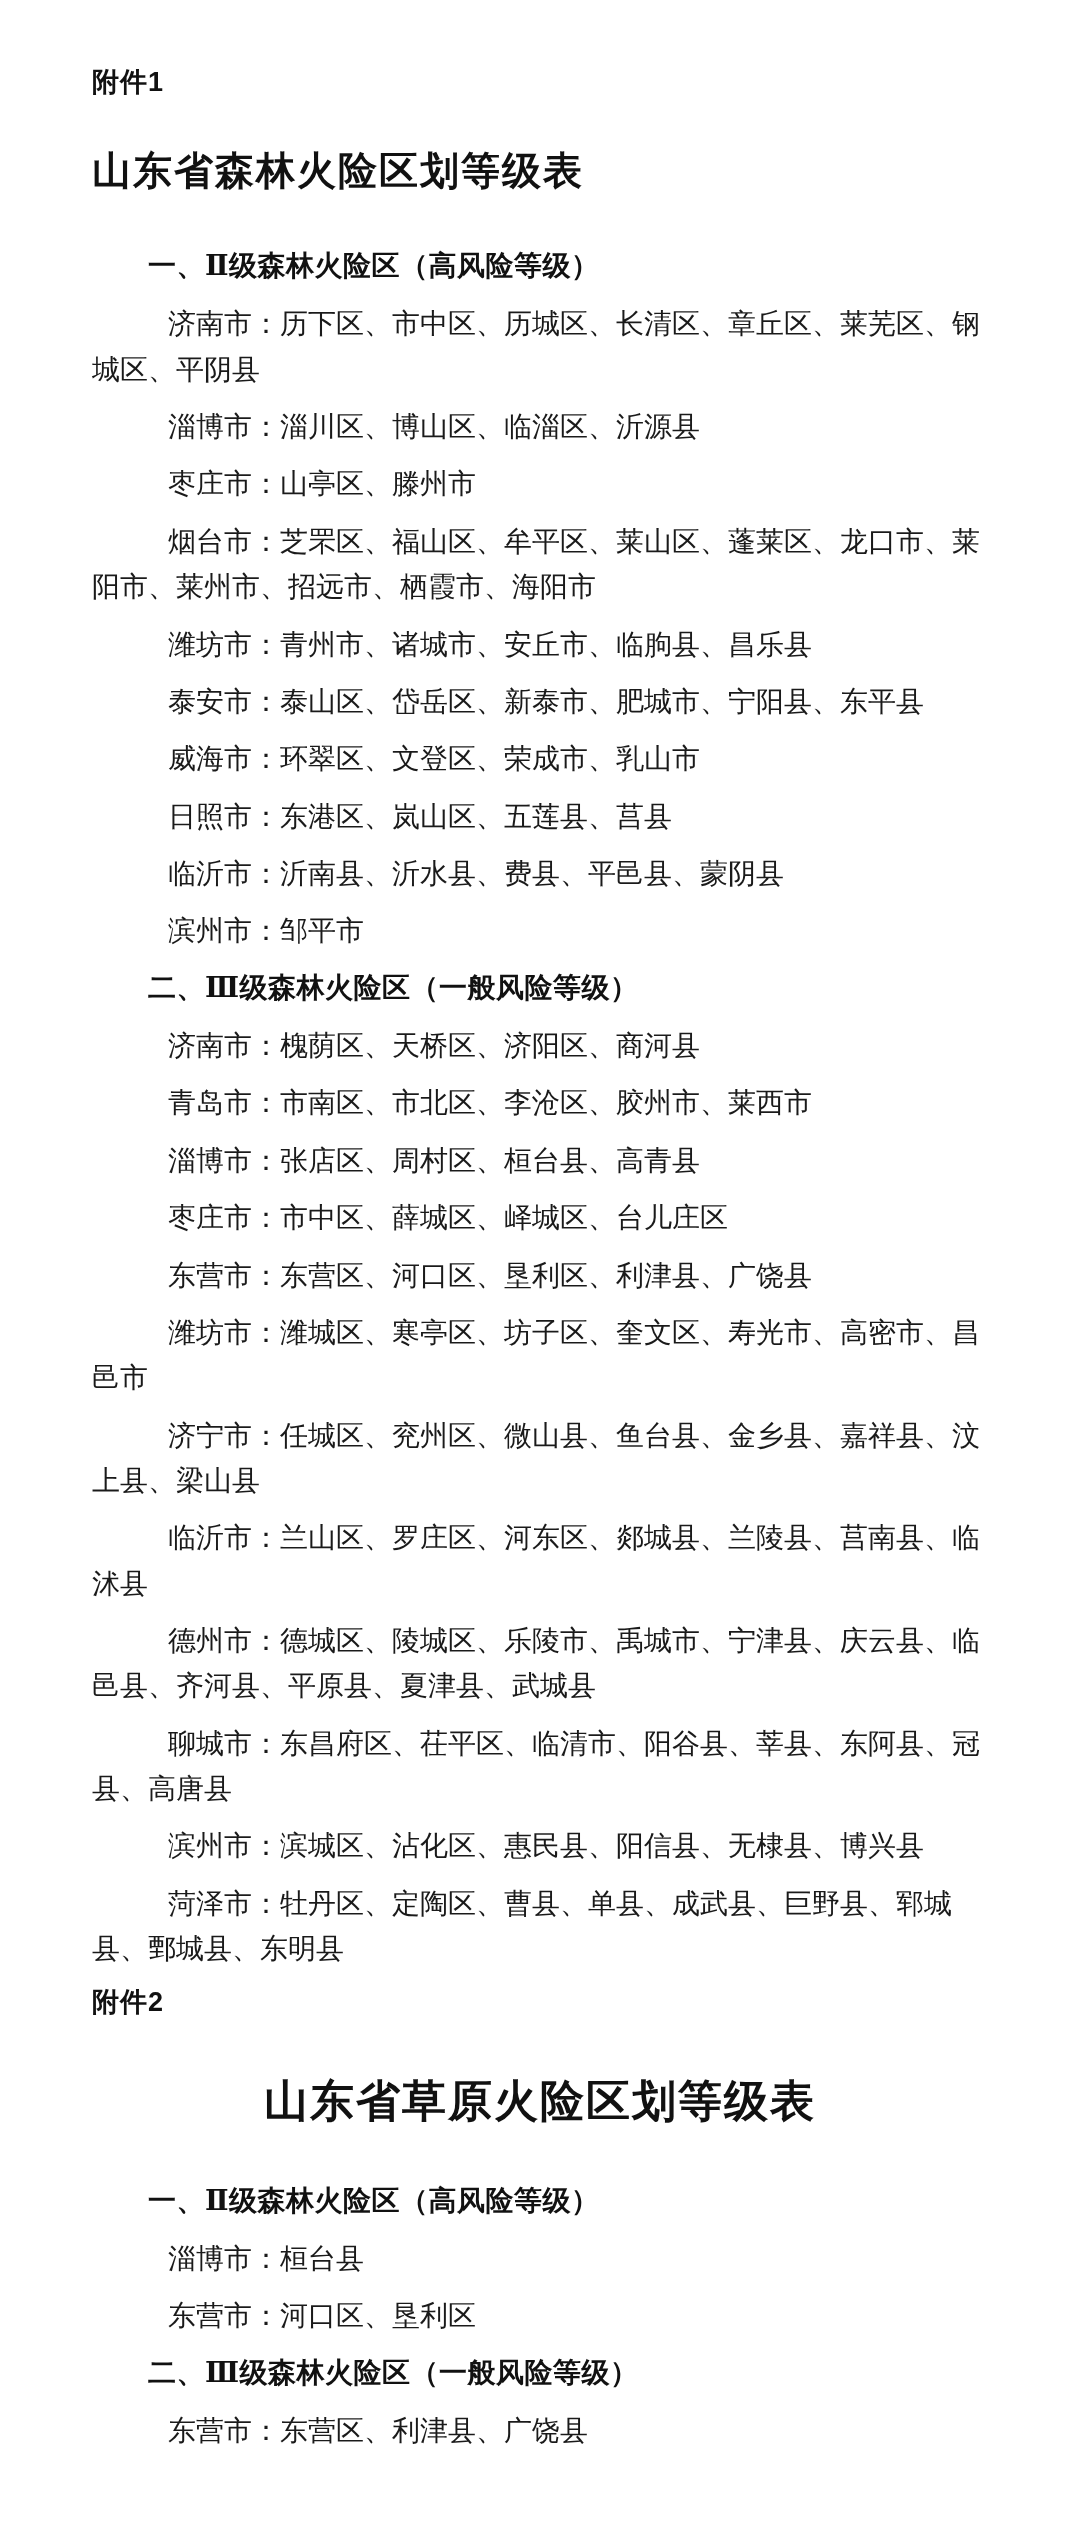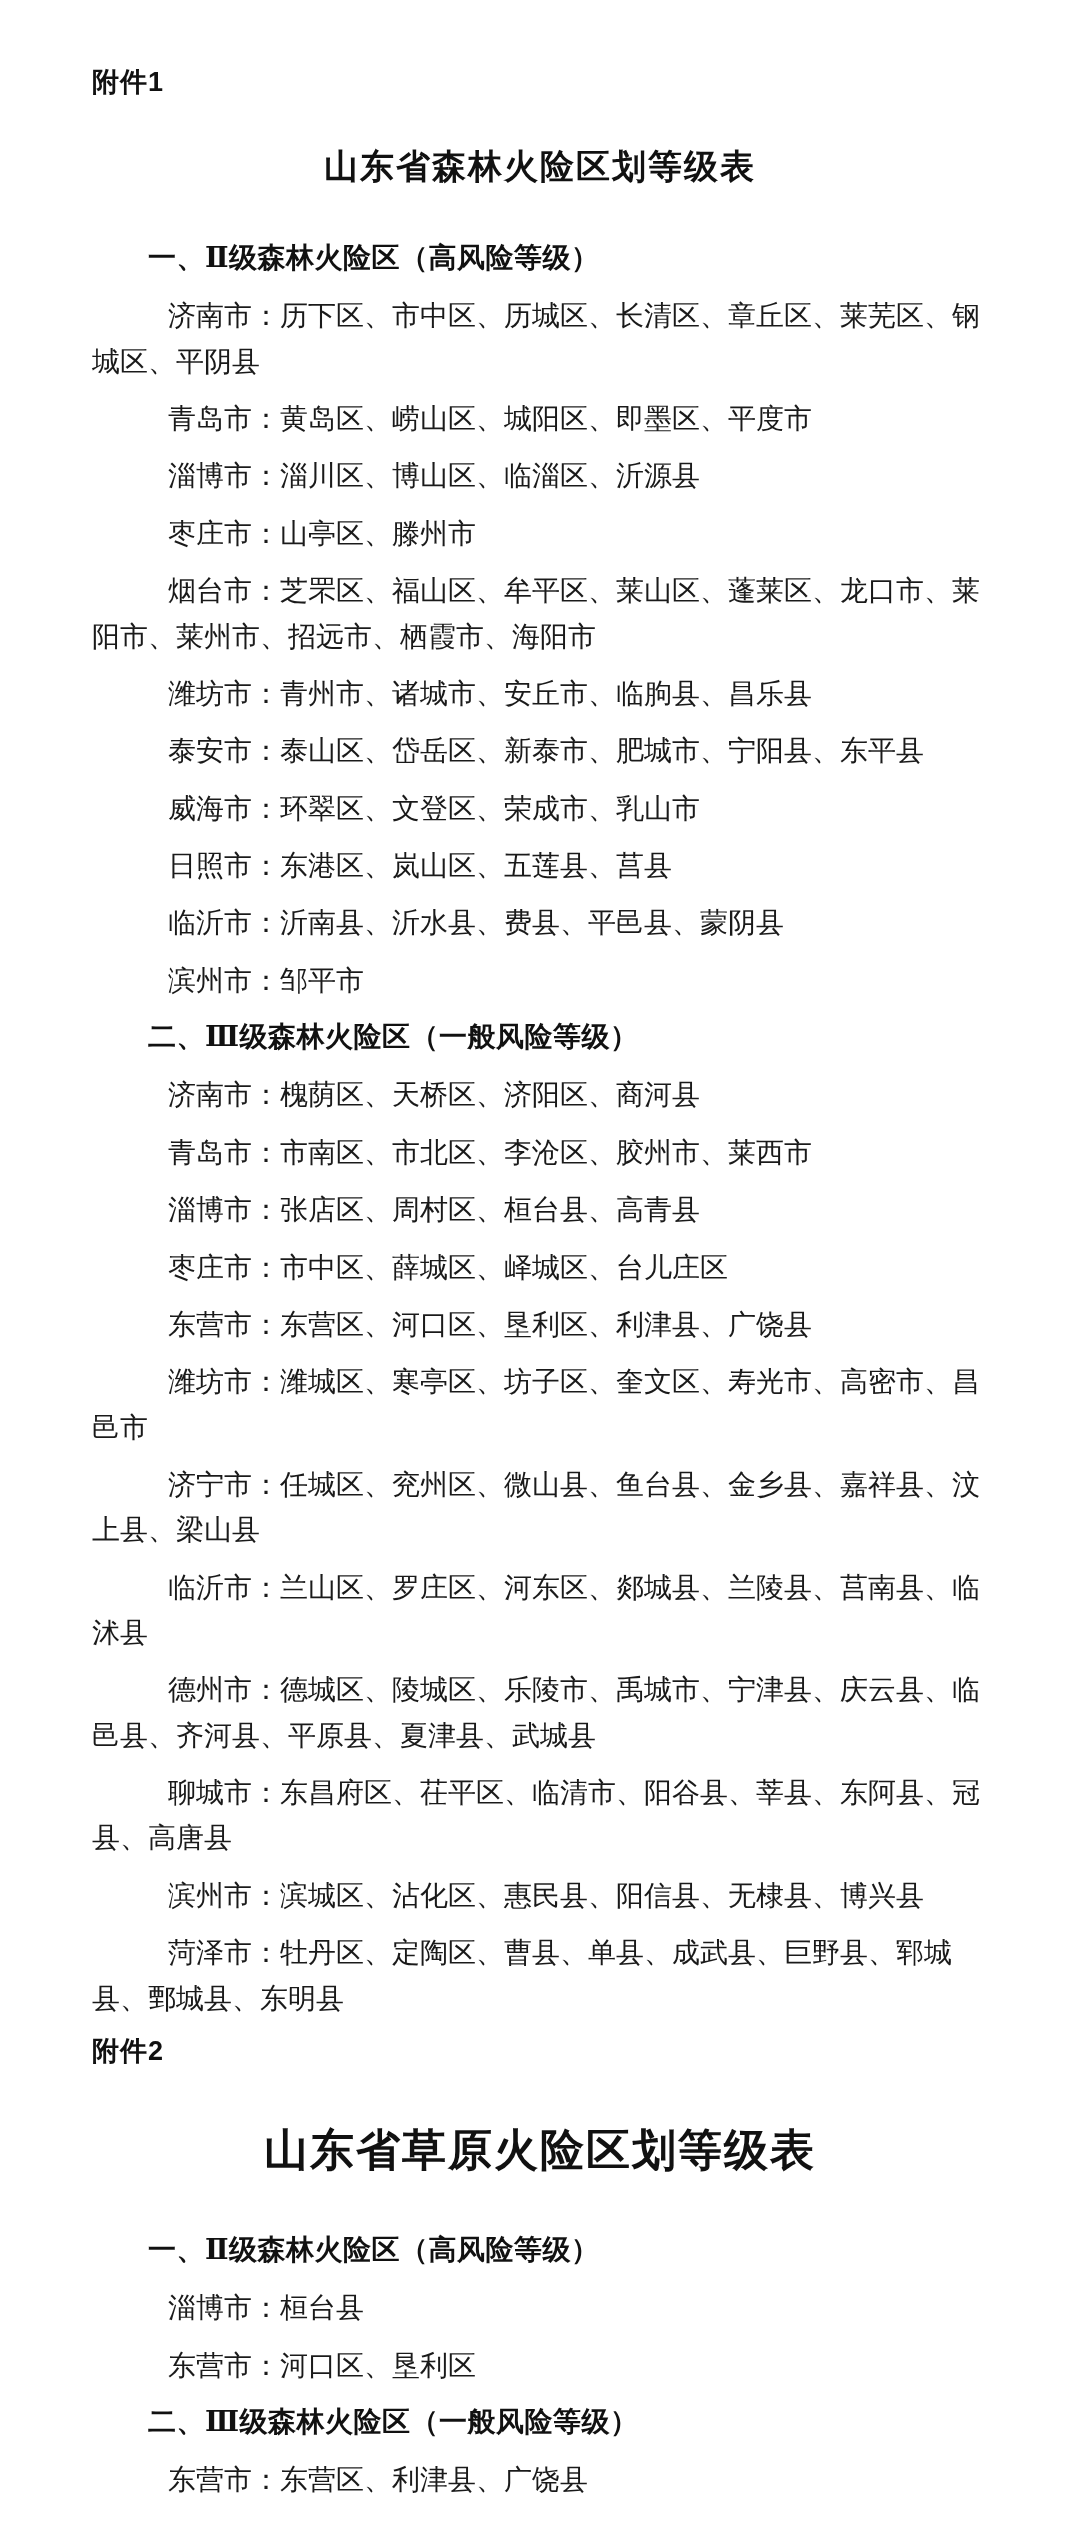--- a/index.html
+++ b/index.html
@@ -24,24 +24,23 @@
   }
   .attach-label {
     font-family: Liberation Sans, sans-serif;
     font-weight: bold;
     font-size: 27px;
     letter-spacing: 1px;
     margin: 0 0 44px 0;
     color: #111;
   }
   .doc-title {
-    text-align: center;
     font-family: "Liberation Serif", "DejaVu Serif", serif;
     font-weight: bold;
-    font-size: 34px;
+    font-size: 39px;
     letter-spacing: 2px;
     margin: 0 0 46px 0;
     color: #111;
   }
   .section-head {
     font-size: 28px;
     font-weight: bold;
     letter-spacing: 0.5px;
     margin: 0 0 14px 0;
     text-indent: 2em;
@@ -76,21 +75,20 @@
 <div class="page">
 
   <div class="attach-label">附件1</div>
 
   <div class="doc-title">山东省森林火险区划等级表</div>
 
   <div class="section-head">一、Ⅱ级森林火险区（高风险等级）</div>
 
   <div>
     <p class="entry"><span class="city">济南市：</span><span>历下区、市中区、历城区、长清区、章丘区、莱芜区、钢城区、平阴县</span></p>
-    <p class="entry"><span class="city">青岛市：</span><span>黄岛区、崂山区、城阳区、即墨区、平度市</span></p>
     <p class="entry"><span class="city">淄博市：</span><span>淄川区、博山区、临淄区、沂源县</span></p>
     <p class="entry"><span class="city">枣庄市：</span><span>山亭区、滕州市</span></p>
     <p class="entry"><span class="city">烟台市：</span><span>芝罘区、福山区、牟平区、莱山区、蓬莱区、龙口市、莱阳市、莱州市、招远市、栖霞市、海阳市</span></p>
     <p class="entry"><span class="city">潍坊市：</span><span>青州市、诸城市、安丘市、临朐县、昌乐县</span></p>
     <p class="entry"><span class="city">泰安市：</span><span>泰山区、岱岳区、新泰市、肥城市、宁阳县、东平县</span></p>
     <p class="entry"><span class="city">威海市：</span><span>环翠区、文登区、荣成市、乳山市</span></p>
     <p class="entry"><span class="city">日照市：</span><span>东港区、岚山区、五莲县、莒县</span></p>
     <p class="entry"><span class="city">临沂市：</span><span>沂南县、沂水县、费县、平邑县、蒙阴县</span></p>
     <p class="entry"><span class="city">滨州市：</span><span>邹平市</span></p>
   </div>

